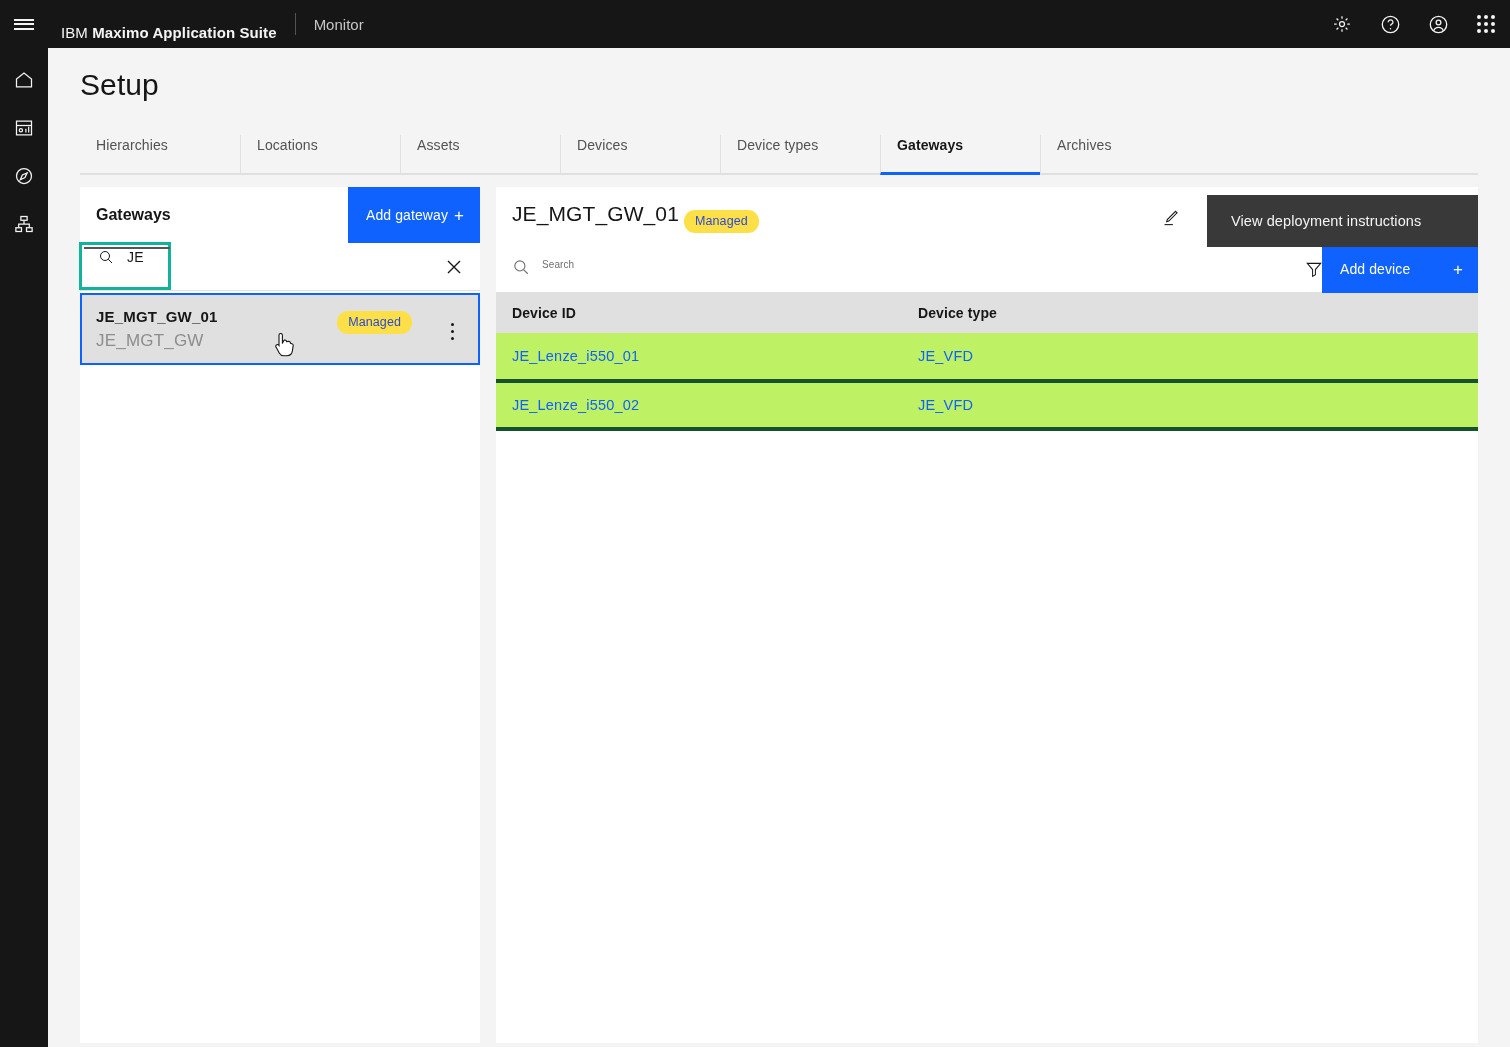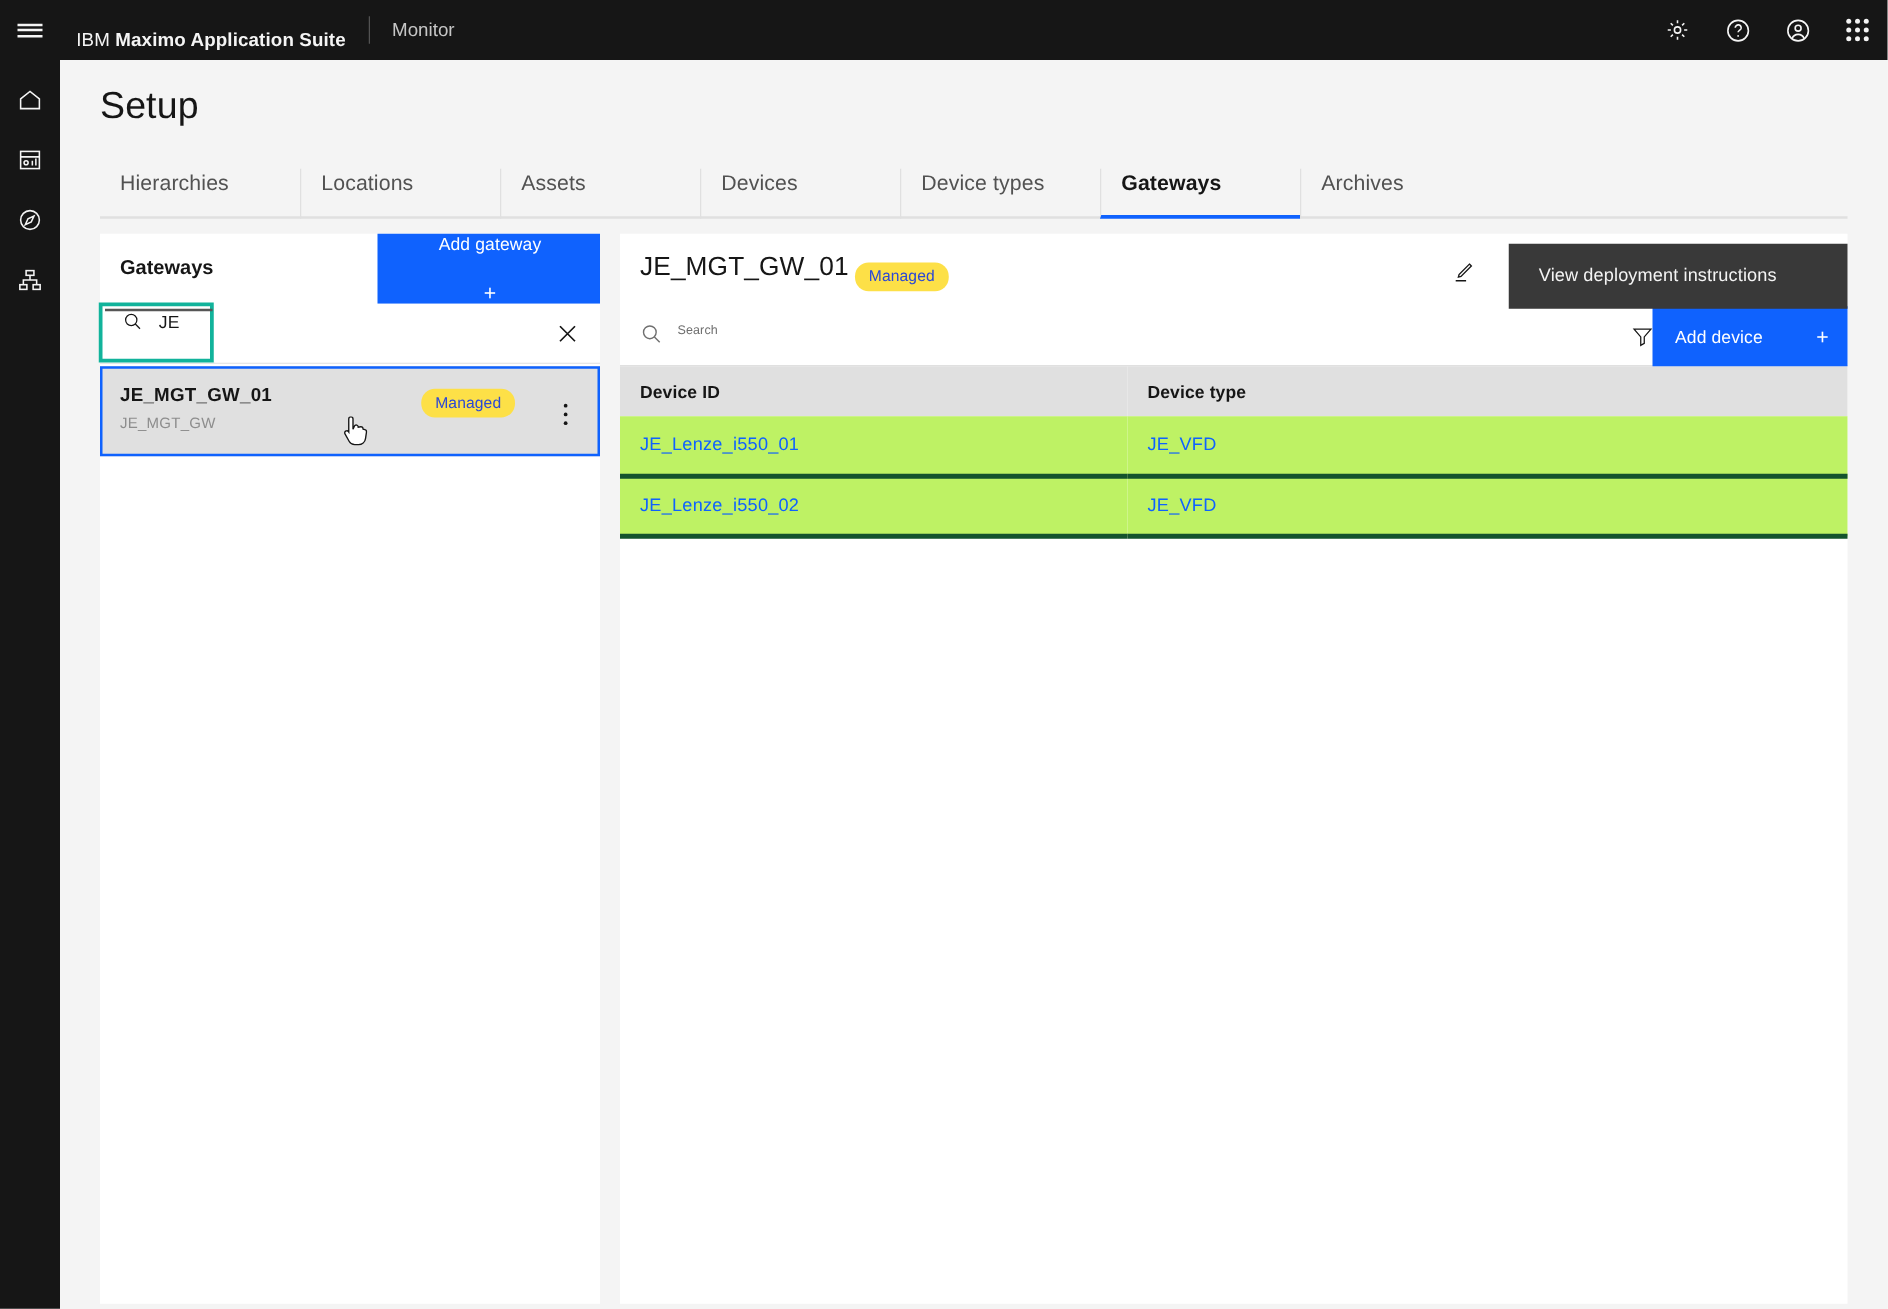--- a/index.html
+++ b/index.html
@@ -73,21 +73,21 @@
   
   .tabs {
     position: absolute; left: 32px; top: 87px;
     width: 1398px; height: 40px;
     display: flex;
   }
   .tab {
     flex: 0 0 160px;
     height: 40px;
     display: flex; align-items: flex-start; justify-content: flex-start;
-    font-size: 17px; color: #525252;
+    font-size: 14px; color: #525252;
     border-bottom: 2px solid #e0e0e0;
     border-left: 1px solid #e0e0e0;
     padding: 2px 16px 0 16px;
     cursor: pointer;
     letter-spacing: .1px;
   }
   .tab:first-child { border-left: none; }
   .tab.active {
     color: #161616; font-weight: 700;
     border-bottom: 3px solid #0f62fe;
@@ -106,28 +106,27 @@
     position: relative;
     height: 56px;
     display: flex; align-items: center;
   }
   .gw-head h2 {
     font-size: 16px; font-weight: 700; color: #161616;
     margin-left: 16px;
   }
   .add-gw-btn {
     position: absolute; right: 0; top: 0;
-    width: 178px; height: 56px;
+    width: 132px; height: 56px;
     background: #0f62fe; color: #fff;
     border: none; cursor: pointer;
     font-family: inherit; font-size: 14px;
     display: flex; align-items: center; justify-content: space-between;
     padding: 0 16px 0 18px;
     letter-spacing: .1px;
-    flex-direction: column;
   }
   .add-gw-btn .plus { font-size: 17px; font-weight: 400; line-height: 1; }
 
   .gw-search-row {
     position: relative;
     height: 48px;
     border-bottom: 1px solid #e0e0e0;
   }
   .gw-search-box {
     position: absolute; left: -1px; top: -1px;
@@ -167,21 +166,21 @@
     border: 2px solid #0f62fe;
     cursor: pointer;
   }
   .gw-item-title {
     position: absolute; left: 14px; top: 13px;
     font-size: 15px; font-weight: 700; color: #161616;
     letter-spacing: .2px;
   }
   .gw-item-sub {
     position: absolute; left: 14px; top: 36px;
-    font-size: 12px; color: #8d8d8d; font-weight: 400;
+    font-size: 17px; color: #8d8d8d; font-weight: 400;
     letter-spacing: .2px;
   }
   .badge {
     background: #fde047; color: #2b48d6;
     font-size: 12.5px; border-radius: 11px;
     padding: 4px 11px 5px 11px;
     letter-spacing: .1px;
     white-space: nowrap;
     margin-left: 20px;
   }

